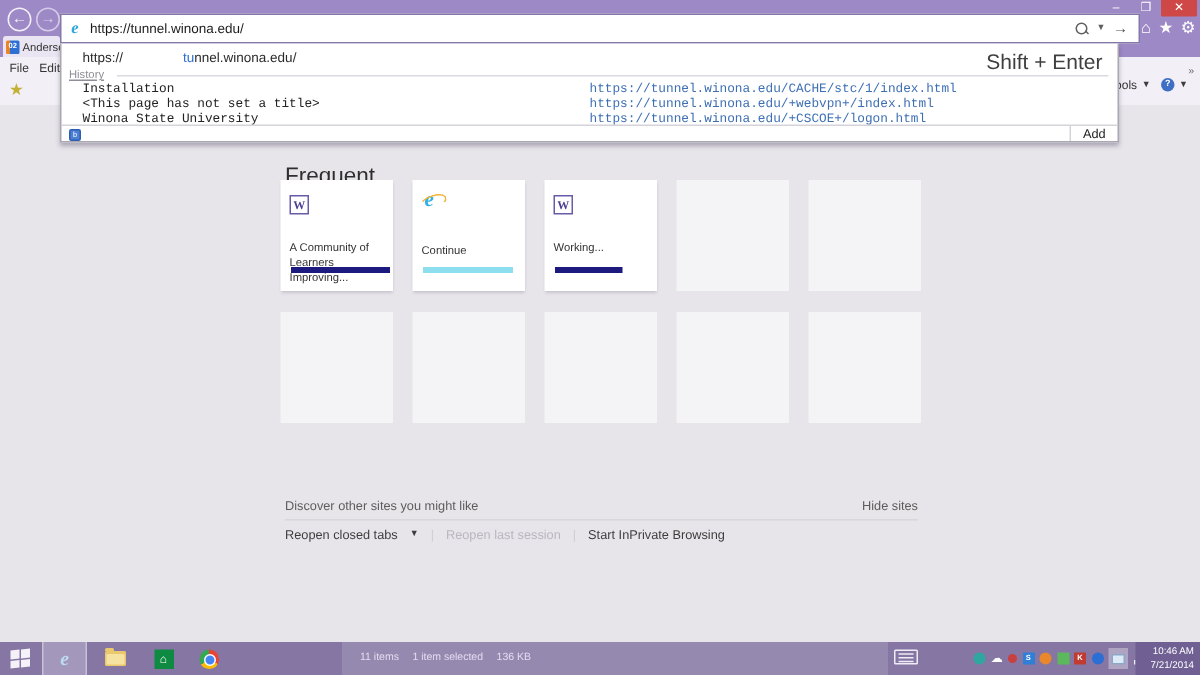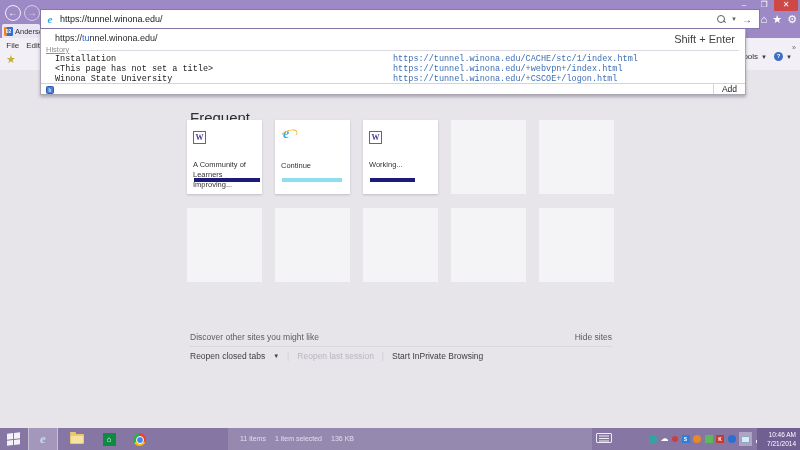--- a/index.html
+++ b/index.html
@@ -48,22 +48,22 @@
   .cmdbar-right { position:absolute; top:14px; right:8px; display:flex; align-items:center; gap:3px;
                   font-size:8px; color:#333; }
   .help-circle { width:9px; height:9px; border-radius:50%; background:#3f6fc4; color:#fff;
                  font-size:6px; line-height:9px; text-align:center; font-weight:bold; margin-left:4px; }
   .overflow-chev { position:absolute; top:6px; right:4px; font-size:7px; color:#6a6a6a; }
 
   
   .dropdown { position:absolute; top:29px; left:40px; width:706px; height:66px; background:#fff;
               border:1px solid #aaa7b2; border-top:none; box-shadow:0 2px 3px rgba(60,50,80,.35); z-index:5; }
   .sugg { position:absolute; top:4px; left:14px; font-size:9px; color:#2b2b2b; }
-  .sugg .match { color:#2b6cd4; }
-  .hint { position:absolute; top:4px; right:10px; font-size:11px; color:#3f3f3f; }
+  .sugg .match { color:#2b6cd4;padding-left:40px; }
+  .hint { position:absolute; top:4px; right:10px; font-size:14px; color:#3f3f3f; }
   .grp-label { position:absolute; top:16px; left:5px; font-size:7.5px; color:#8f8d95;text-decoration:underline; }
   .grp-rule { position:absolute; top:21px; left:37px; right:6px; border-top:1px solid #dcdae0; }
   .dd-item { position:absolute; left:0; width:100%; height:10px;font-family:Liberation Mono, monospace; }
   .dd-title { position:absolute; left:14px; top:0; font-size:8.5px; color:#222; }
   .dd-url { position:absolute; left:352px; top:0; font-size:8.5px; color:#3d6fb4; }
   .dd-bottom { position:absolute; left:0; bottom:0; width:100%; height:11px; border-top:1px solid #d5d3da; }
   .provider-ic { position:absolute; left:5px; top:1.5px; width:8px; height:8px; border-radius:1.5px;
                  background:#4a7fd4; border:1px solid #2d5fb0; color:#fff; font-size:5px;
                  line-height:7px; text-align:center; }
   .add-btn { position:absolute; right:0; top:0; height:100%; width:32px; border-left:1px solid #d5d3da;

